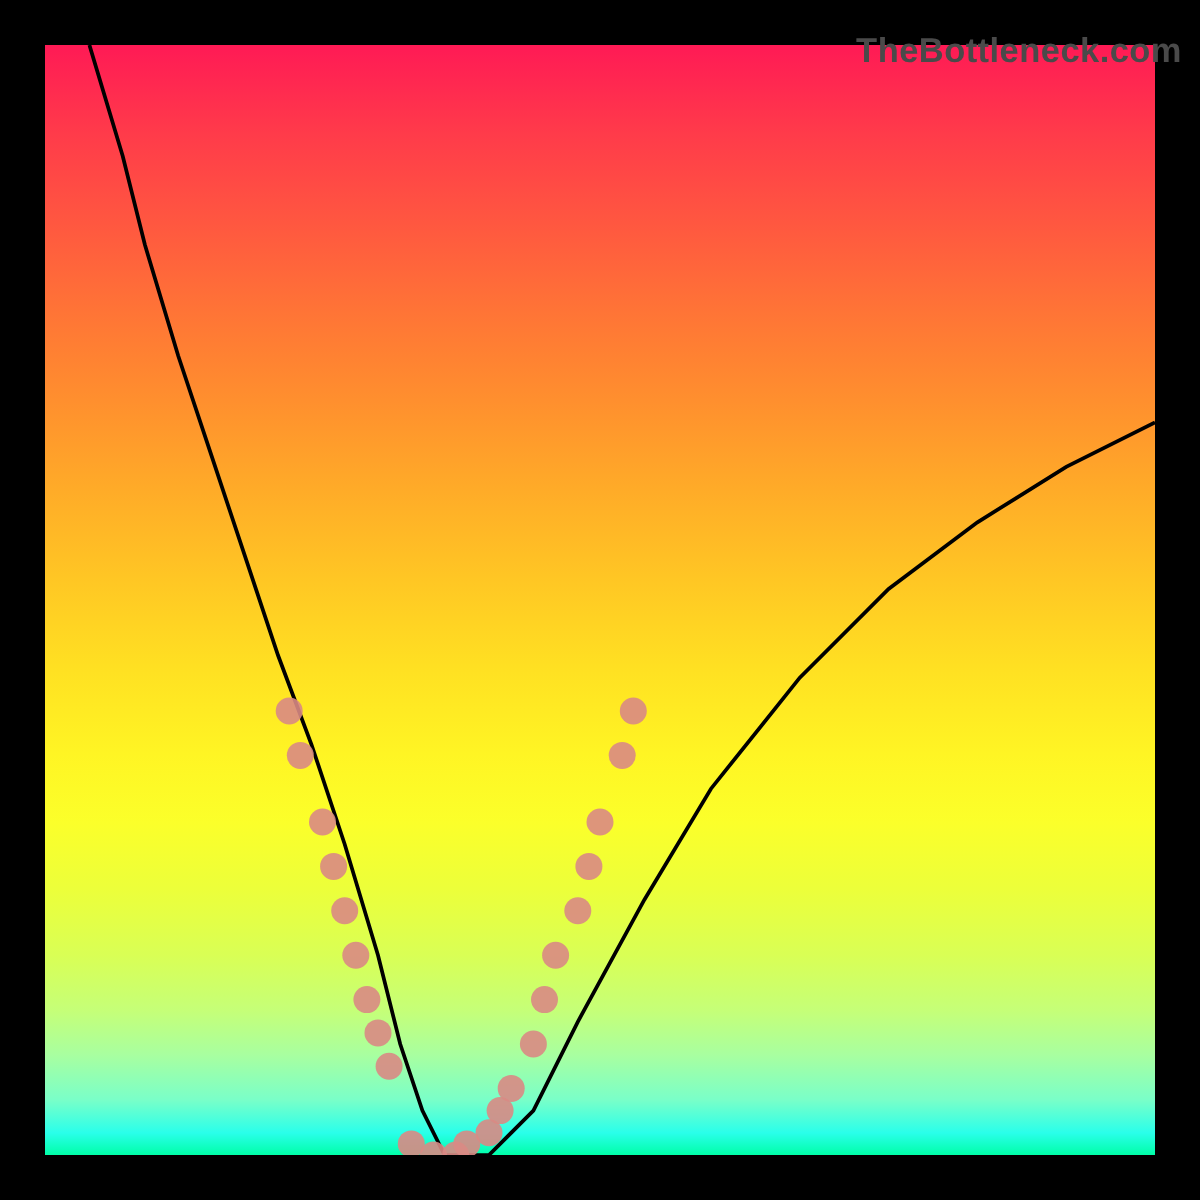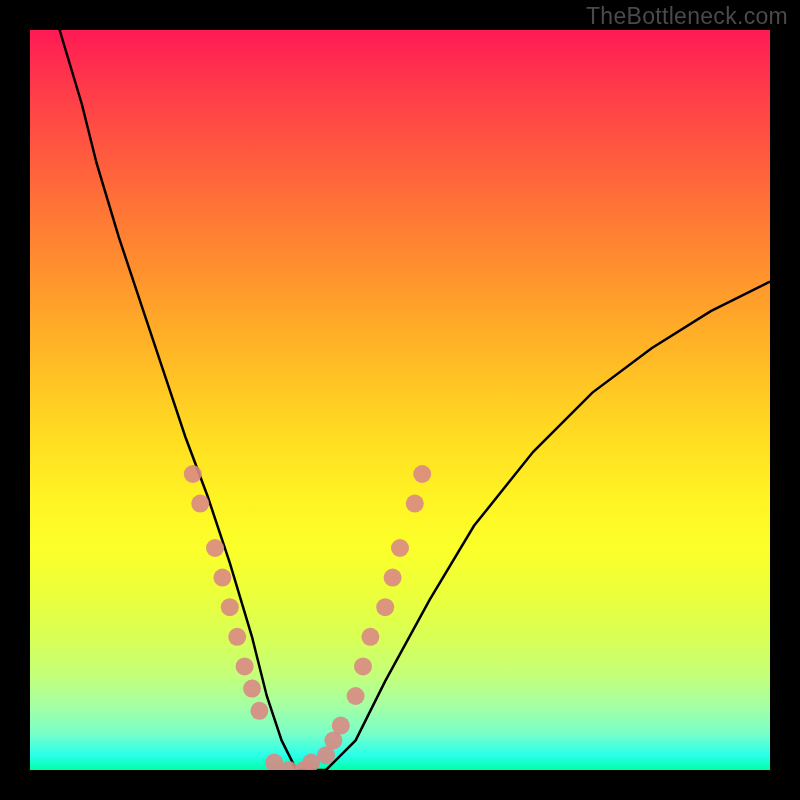--- a/index.html
+++ b/index.html
@@ -5,25 +5,25 @@
   * { margin: 0; padding: 0; box-sizing: border-box; }
   body {
     width: 800px;
     height: 800px;
     background: #000;
     position: relative;
     font-family: Arial, sans-serif;
   }
   .watermark {
     position: absolute;
-    top: 3px;
+    top: 20px;
     right: 12px;
     color: #4a4a4a;
     font-size: 23px;
-    font-weight: 400;
+    font-weight: 700;
     letter-spacing: 0.3px;
     z-index: 10;
   }
   .plot-area {
     position: absolute;
     left: 30px;
     top: 30px;
     width: 740px;
     height: 740px;
     overflow: hidden;

